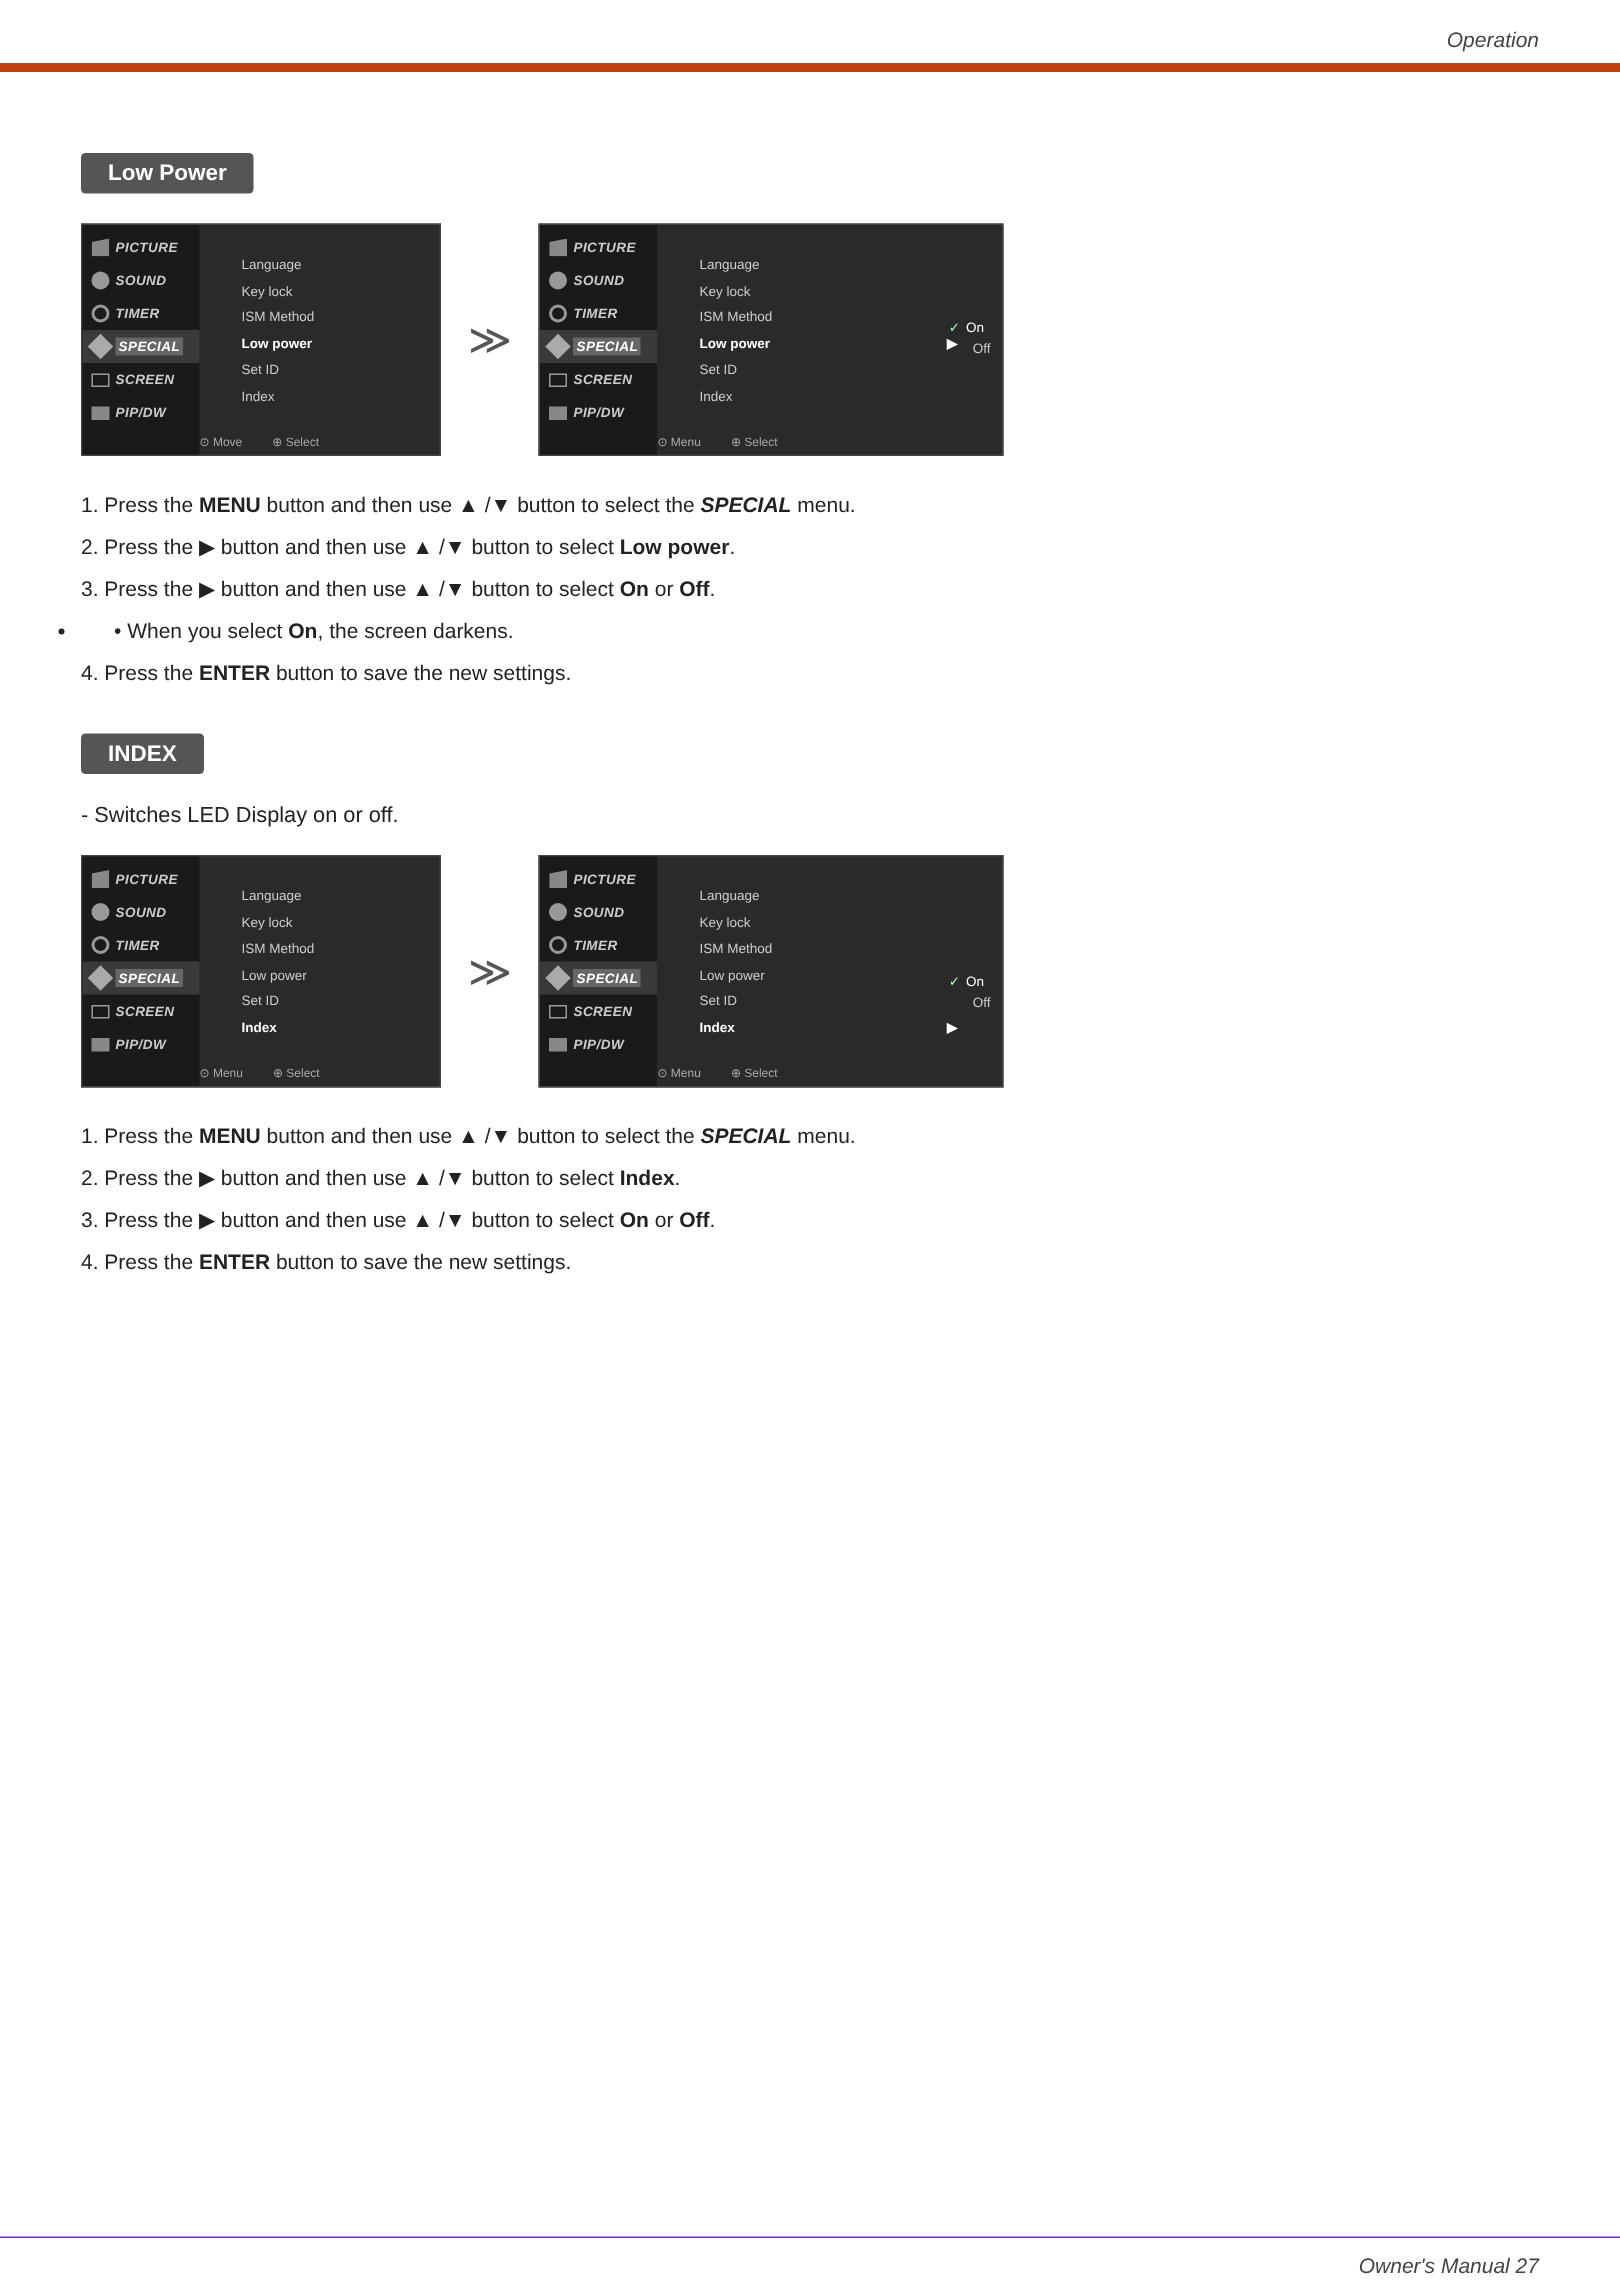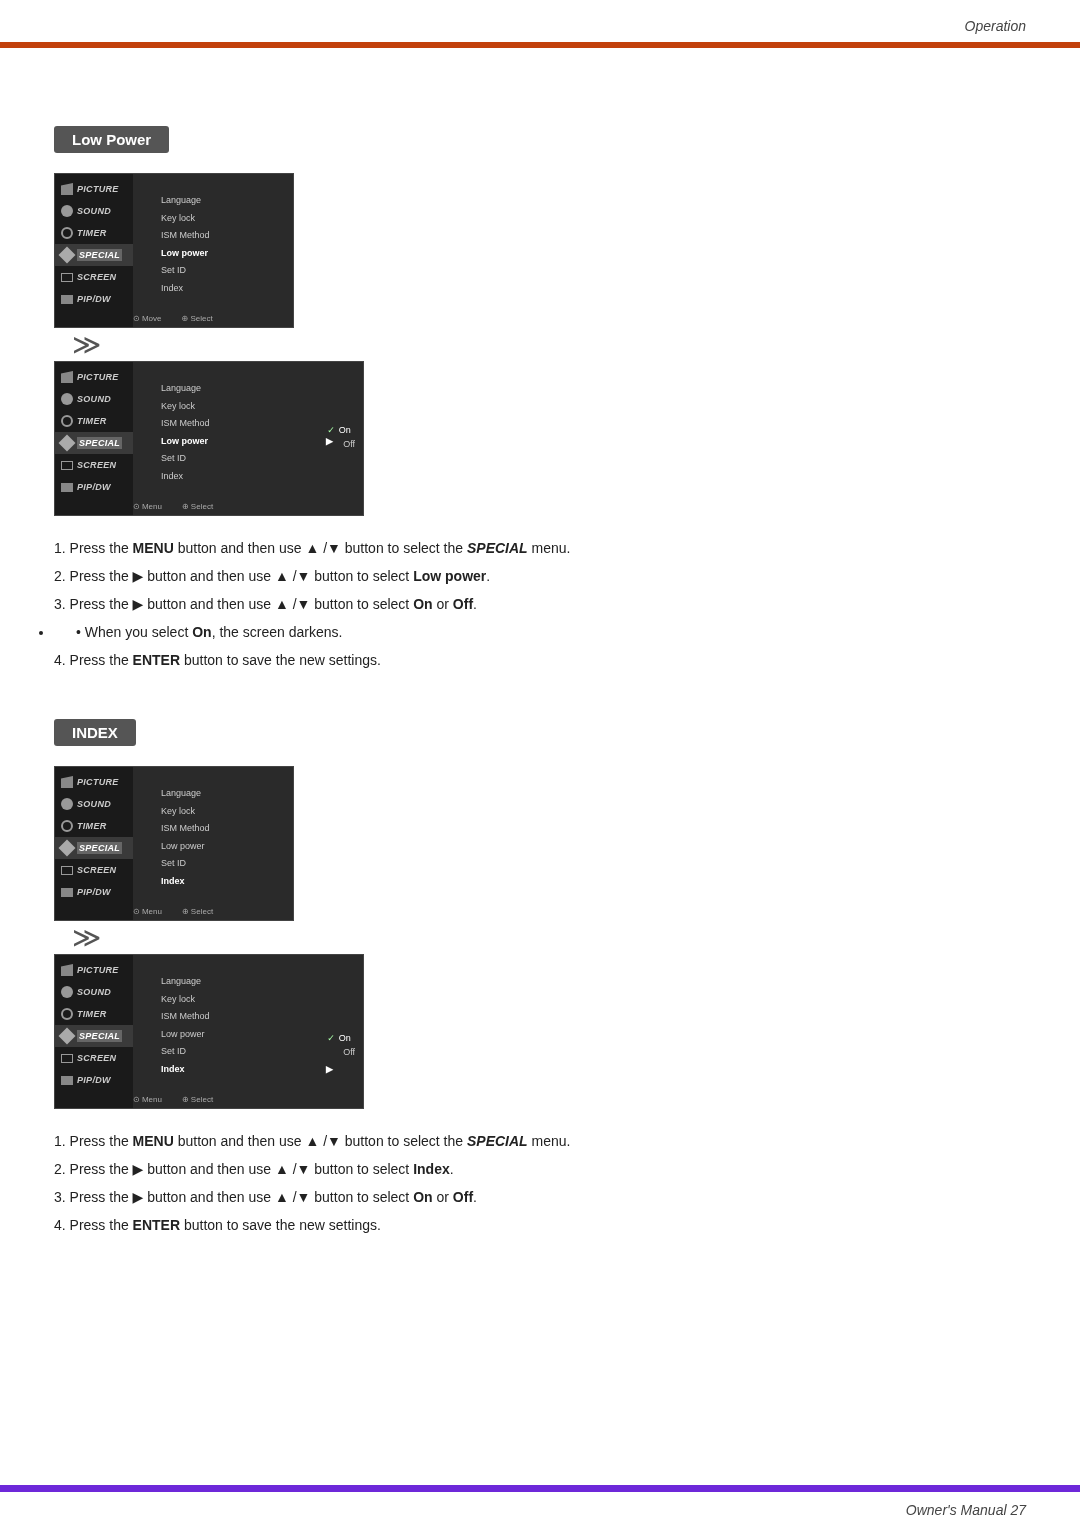--- a/index.html
+++ b/index.html
@@ -24,21 +24,21 @@
       font-style: italic;
       font-size: 14px;
       color: #444;
     }
 
     .page-footer {
       position: absolute;
       bottom: 0;
       left: 0;
       right: 0;
-      border-top: 7px solid #6d28d9;
+      border-top: 1px solid #6d28d9;
       display: flex;
       justify-content: flex-end;
       padding: 10px 54px;
     }
     .page-footer span {
       font-style: italic;
       font-size: 14px;
       color: #444;
     }
 
@@ -60,24 +60,23 @@
 
     .section-desc {
       font-size: 14.5px;
       margin-bottom: 18px;
       color: #222;
     }
 
     
     .screenshots-row {
       display: flex;
-      align-items: flex-start;
+      align-items: center;
       gap: 0;
       margin-bottom: 22px;
-      flex-direction: column;
     }
 
     .arrow-between {
       font-size: 28px;
       color: #555;
       margin: 0 18px;
       flex-shrink: 0;
     }
 
     
@@ -216,21 +215,21 @@
       padding-left: 22px;
       list-style: disc;
     }
 
     .instructions li.sub-item::before {
       content: "• ";
       font-size: 14px;
     }
 
     .section-gap {
-      margin-top: 48px;
+      margin-top: 24px;
     }
 
     
     .icon-picture {
       width: 12px; height: 12px;
       background: #888;
       clip-path: polygon(0 20%, 100% 0%, 100% 100%, 0 100%);
     }
     .icon-sound {
       width: 12px; height: 12px;
@@ -382,20 +381,21 @@
       <li>1. Press the <strong>MENU</strong> button and then use ▲ /▼ button to select the <strong><em>SPECIAL</em></strong> menu.</li>
       <li>2. Press the ▶ button and then use ▲ /▼ button to select <strong>Low power</strong>.</li>
       <li>3. Press the ▶ button and then use ▲ /▼ button to select <strong>On</strong> or <strong>Off</strong>.</li>
       <li class="sub-item">When you select <strong>On</strong>, the screen darkens.</li>
       <li>4. Press the <strong>ENTER</strong> button to save the new settings.</li>
     </ol>
   </div>
 
   <div class="section-gap">
     <div class="section-heading">INDEX</div>
+    <p class="section-desc">- Switches LED Display on or off.</p>
 
     
     <div class="screenshots-row">
 
       <div class="menu-box">
         <div class="menu-sidebar">
           <div class="menu-sidebar-item">
             <div class="menu-sidebar-icon icon-picture"></div>
             <span class="menu-sidebar-label">PICTURE</span>
           </div>

